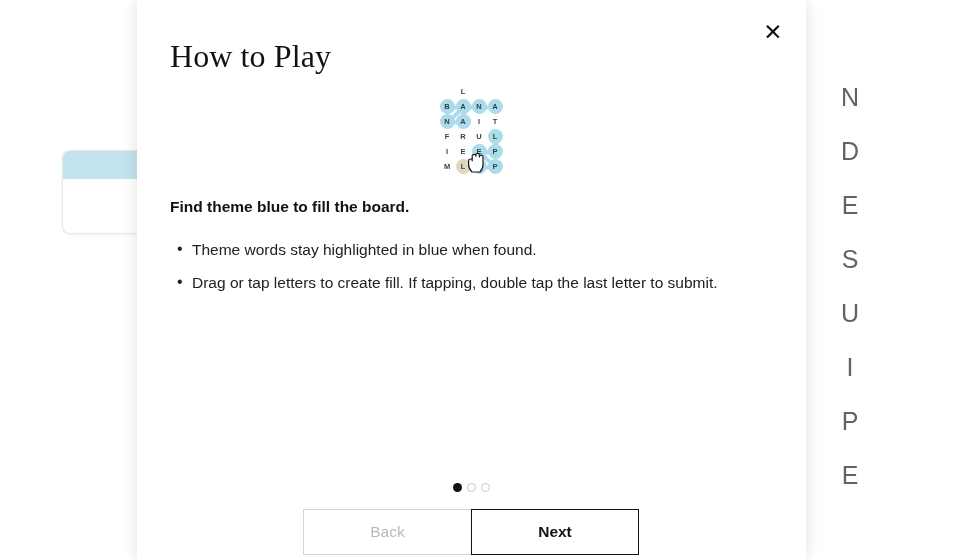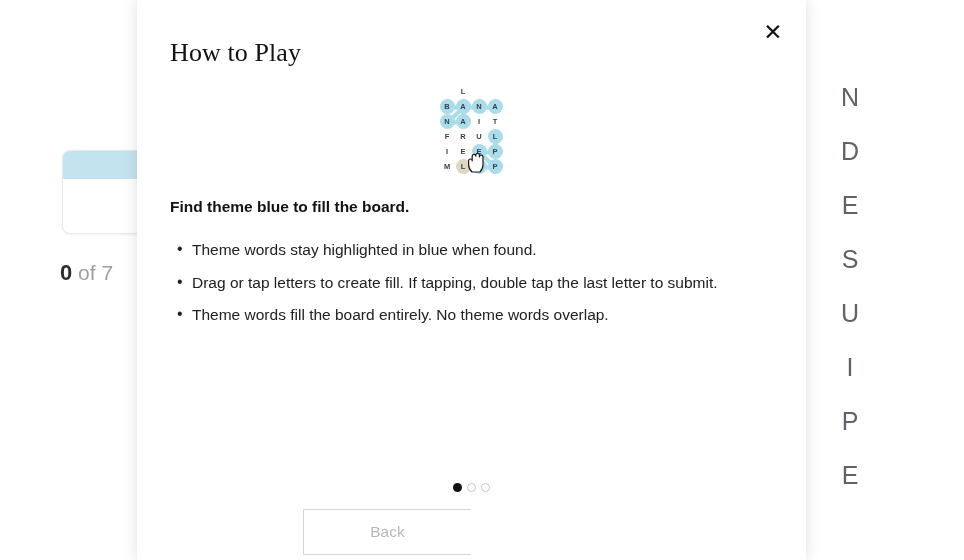--- a/index.html
+++ b/index.html
@@ -44,21 +44,21 @@
   .modal-close {
     position:absolute; right:18px; top:17px;
     width:30px; height:30px; border:none; background:transparent;
     cursor:pointer; display:flex; align-items:center; justify-content:center;
     font-size:23px; line-height:1; color:#121212; font-weight:400;
     font-family:"Liberation Sans", sans-serif;
   }
   .modal-title {
     position:absolute; left:33px; top:38px;
     font-family:"Liberation Serif", serif;
-    font-size:26px; color:#121212; font-weight:400; letter-spacing:.1px;
+    font-size:32px; color:#121212; font-weight:400; letter-spacing:.1px;
   }
 
   
   .board-wrap {
     position:absolute; left:0; right:0; top:84px; height:96px;
     display:flex; justify-content:center;
   }
   .board {
     position:relative;
     width:64px; height:96px;
@@ -125,23 +125,20 @@
 </style>
 </head>
 <body>
 
 <div id="app">
 
   <div class="bg-card">
     <div class="bg-card-header"></div>
   </div>
 
-  <div class="bg-counter">
-    <b>0</b><span> of 7</span>
-  </div>
 
   <div class="bg-right-col">
     <div class="rl">N</div>
     <div class="rl">D</div>
     <div class="rl">E</div>
     <div class="rl">S</div>
     <div class="rl">U</div>
     <div class="rl">I</div>
     <div class="rl">P</div>
     <div class="rl">E</div>
@@ -191,28 +188,28 @@
                  C11.6,1.4 12.4,2.2 12.4,3.2 L12.4,5.0 C12.4,4.0 13.2,3.2 14.2,3.2 C15.2,3.2 16.0,4.0 16.0,5.0
                  L16.0,12.6 C16.0,16.0 14.6,18.4 13.0,20 Z" fill="#ffffff" stroke="#1a1a1a" stroke-width="1.2" stroke-linejoin="round"></path>
       </svg>
     </div>
 
     <div class="instructions">
       <div class="lead">Find theme blue to fill the board.</div>
       <ul class="rules">
         <li>Theme words stay highlighted in blue when found.</li>
         <li>Drag or tap letters to create fill. If tapping, double tap the last letter to submit.</li>
-        <li>Theme words fill the board entirely. No theme words overlap.</li>
       </ul>
     </div>
 
     <div class="dots">
       <div class="dot on"></div>
       <div class="dot off"></div>
       <div class="dot off"></div>
     </div>
 
     <div class="footer">
       <button class="btn btn-back">Back</button>
+      <button class="btn btn-next">Next</button>
     </div>
 
   </div>
 </div>
 
 </body></html>

